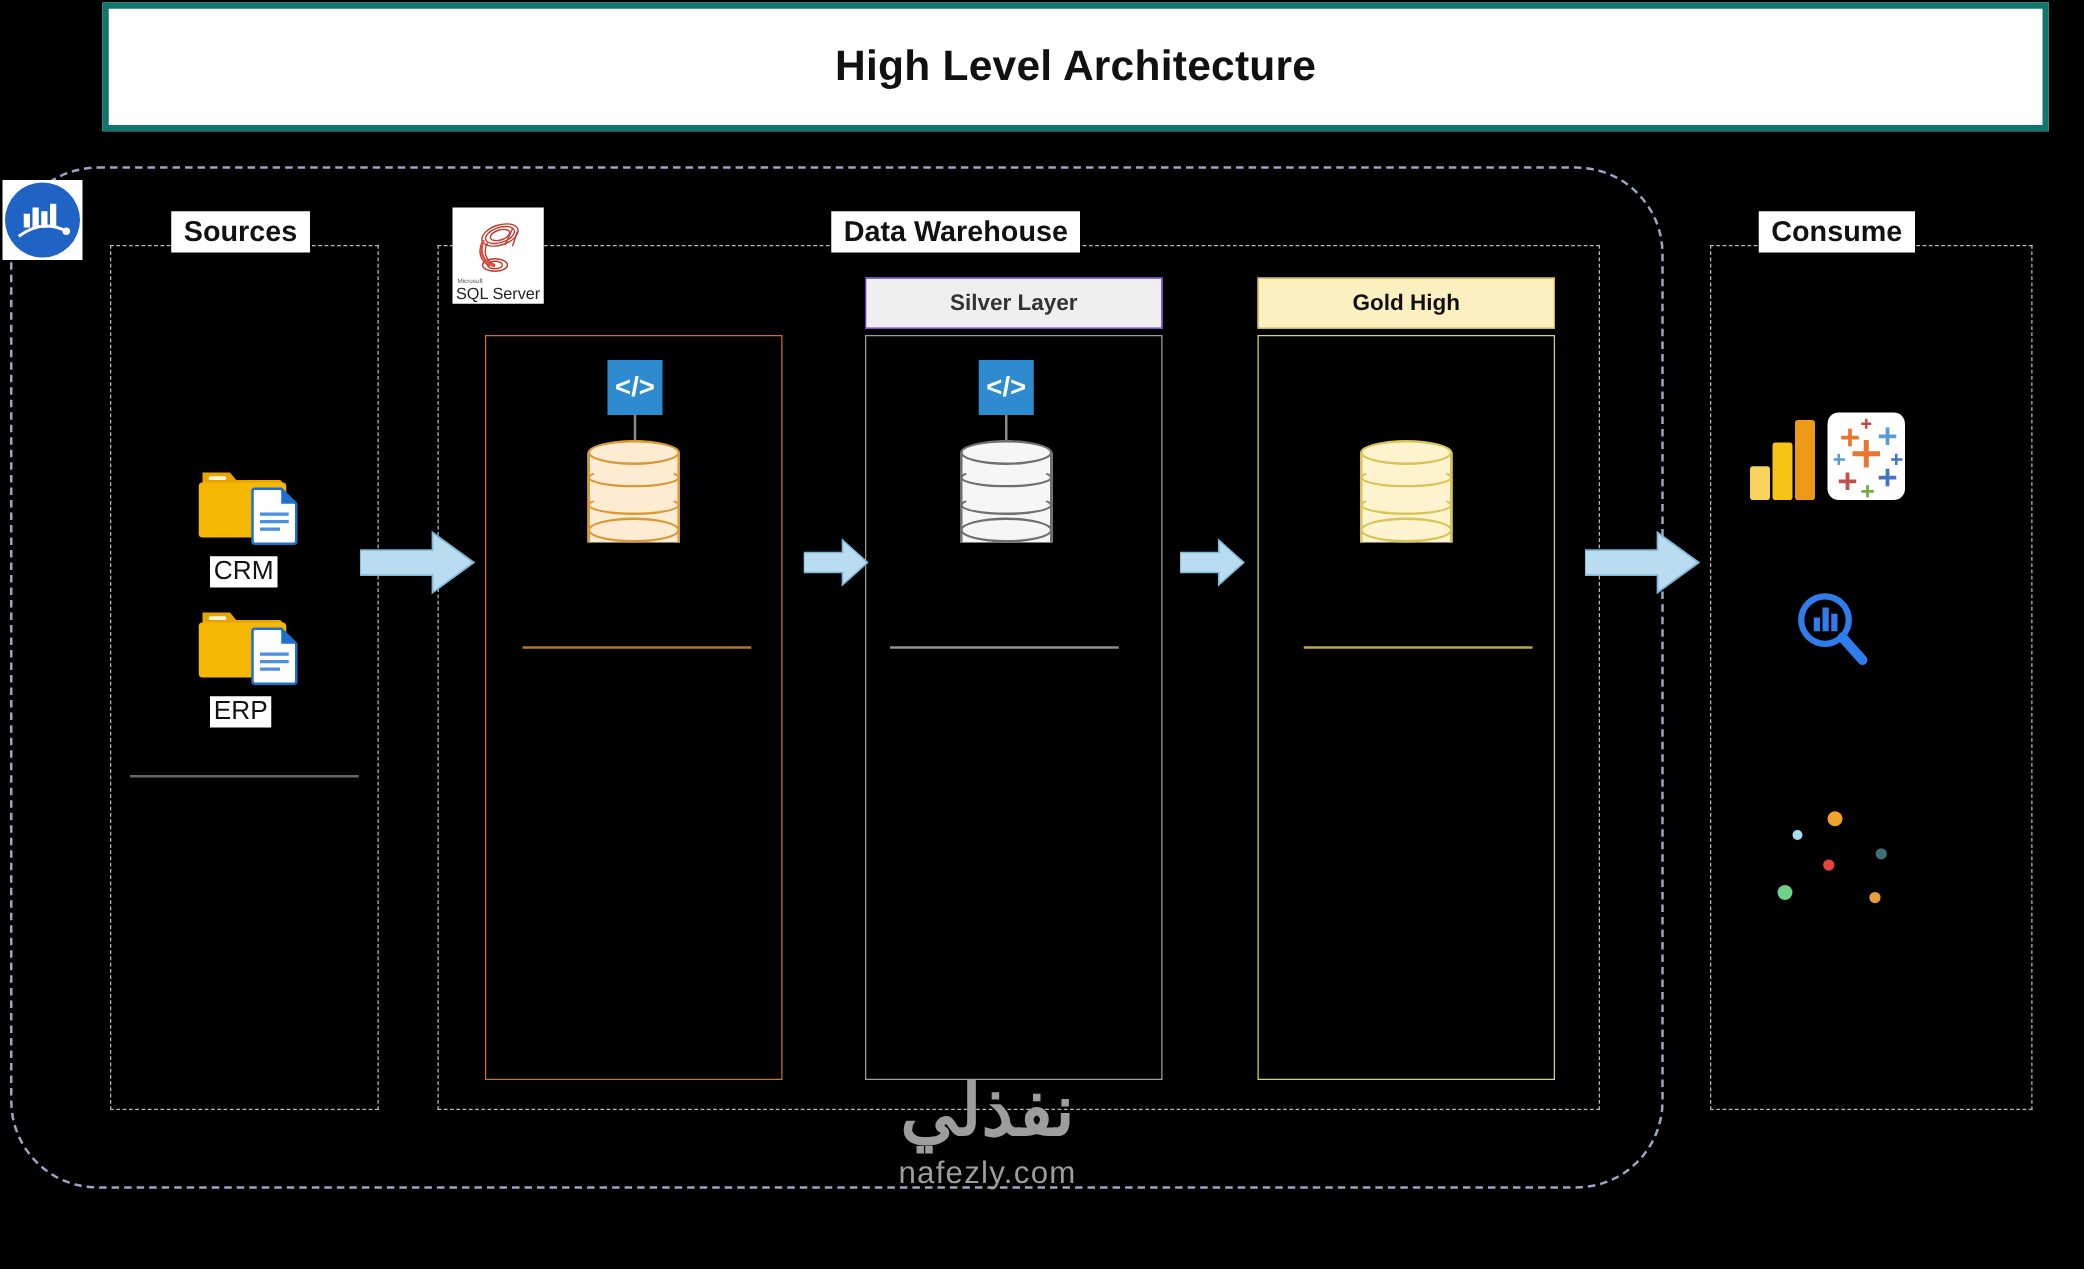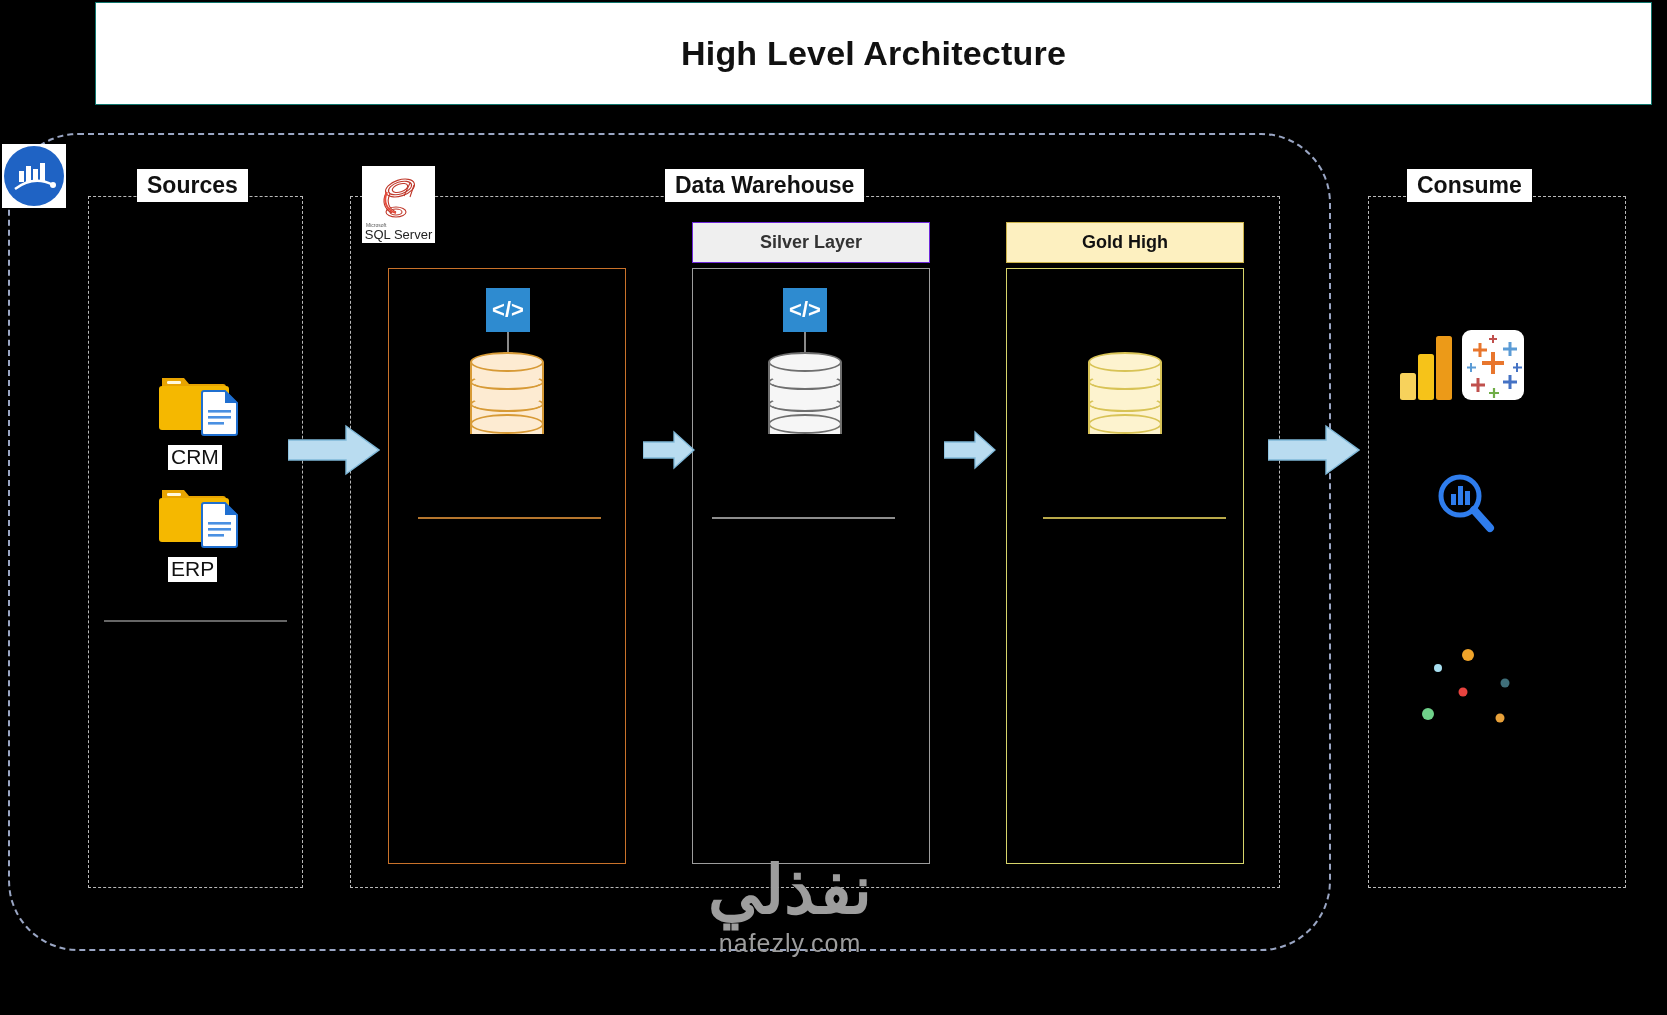--- a/index.html
+++ b/index.html
@@ -6,22 +6,22 @@
   html, body {
     width: 1667px; height: 1015px;
     background: #000000;
     font-family: "Liberation Sans", sans-serif;
     overflow: hidden;
   }
   #stage { position: relative; width: 1667px; height: 1015px; background:#000; }
 
   
   .title-banner {
-    position: absolute; left: 95px; top: 2px; width: 1557px; height: 103px;
-    background: #ffffff; border: 1px solid #0f766e;
+    position: absolute; left: 82px; top: 2px; width: 1557px; height: 103px;
+    background: #ffffff; border: 5px solid #0f766e;
     display: flex; align-items: center; justify-content: center;
   }
   .title-banner .t {
     font-size: 34px; font-weight: bold; color: #111; letter-spacing: .2px;
   }
 
   
   .outer-round {
     position: absolute; left: 8px; top: 133px; width: 1323px; height: 818px;
     border: 2px dashed #9aa6c4; border-radius: 70px;
@@ -150,21 +150,21 @@
               background:#ffffff; border-radius:9px; }
   .adhoc    { position:absolute; left:1430px; top:470px; }
   .dots     { position:absolute; left:1412px; top:636px; width:110px; height:100px; }
 
   
   .watermark {
     position:absolute; left:690px; top:852px; width:200px; height:110px;
     display:flex; flex-direction:column; align-items:center; justify-content:center;
     color:#9d9d9d; pointer-events:none;
   }
-  .watermark .ar { font-size: 67px; font-weight: bold; line-height:1; }
+  .watermark .ar { font-size: 57px; font-weight: bold; line-height:1; }
   .watermark .en { font-size: 25px; letter-spacing: 1px; margin-top:6px; }
 </style>
 </head>
 <body>
 
 <div id="stage">
 
   <div class="title-banner">
     <div class="t">High Level Architecture</div>
   </div>

